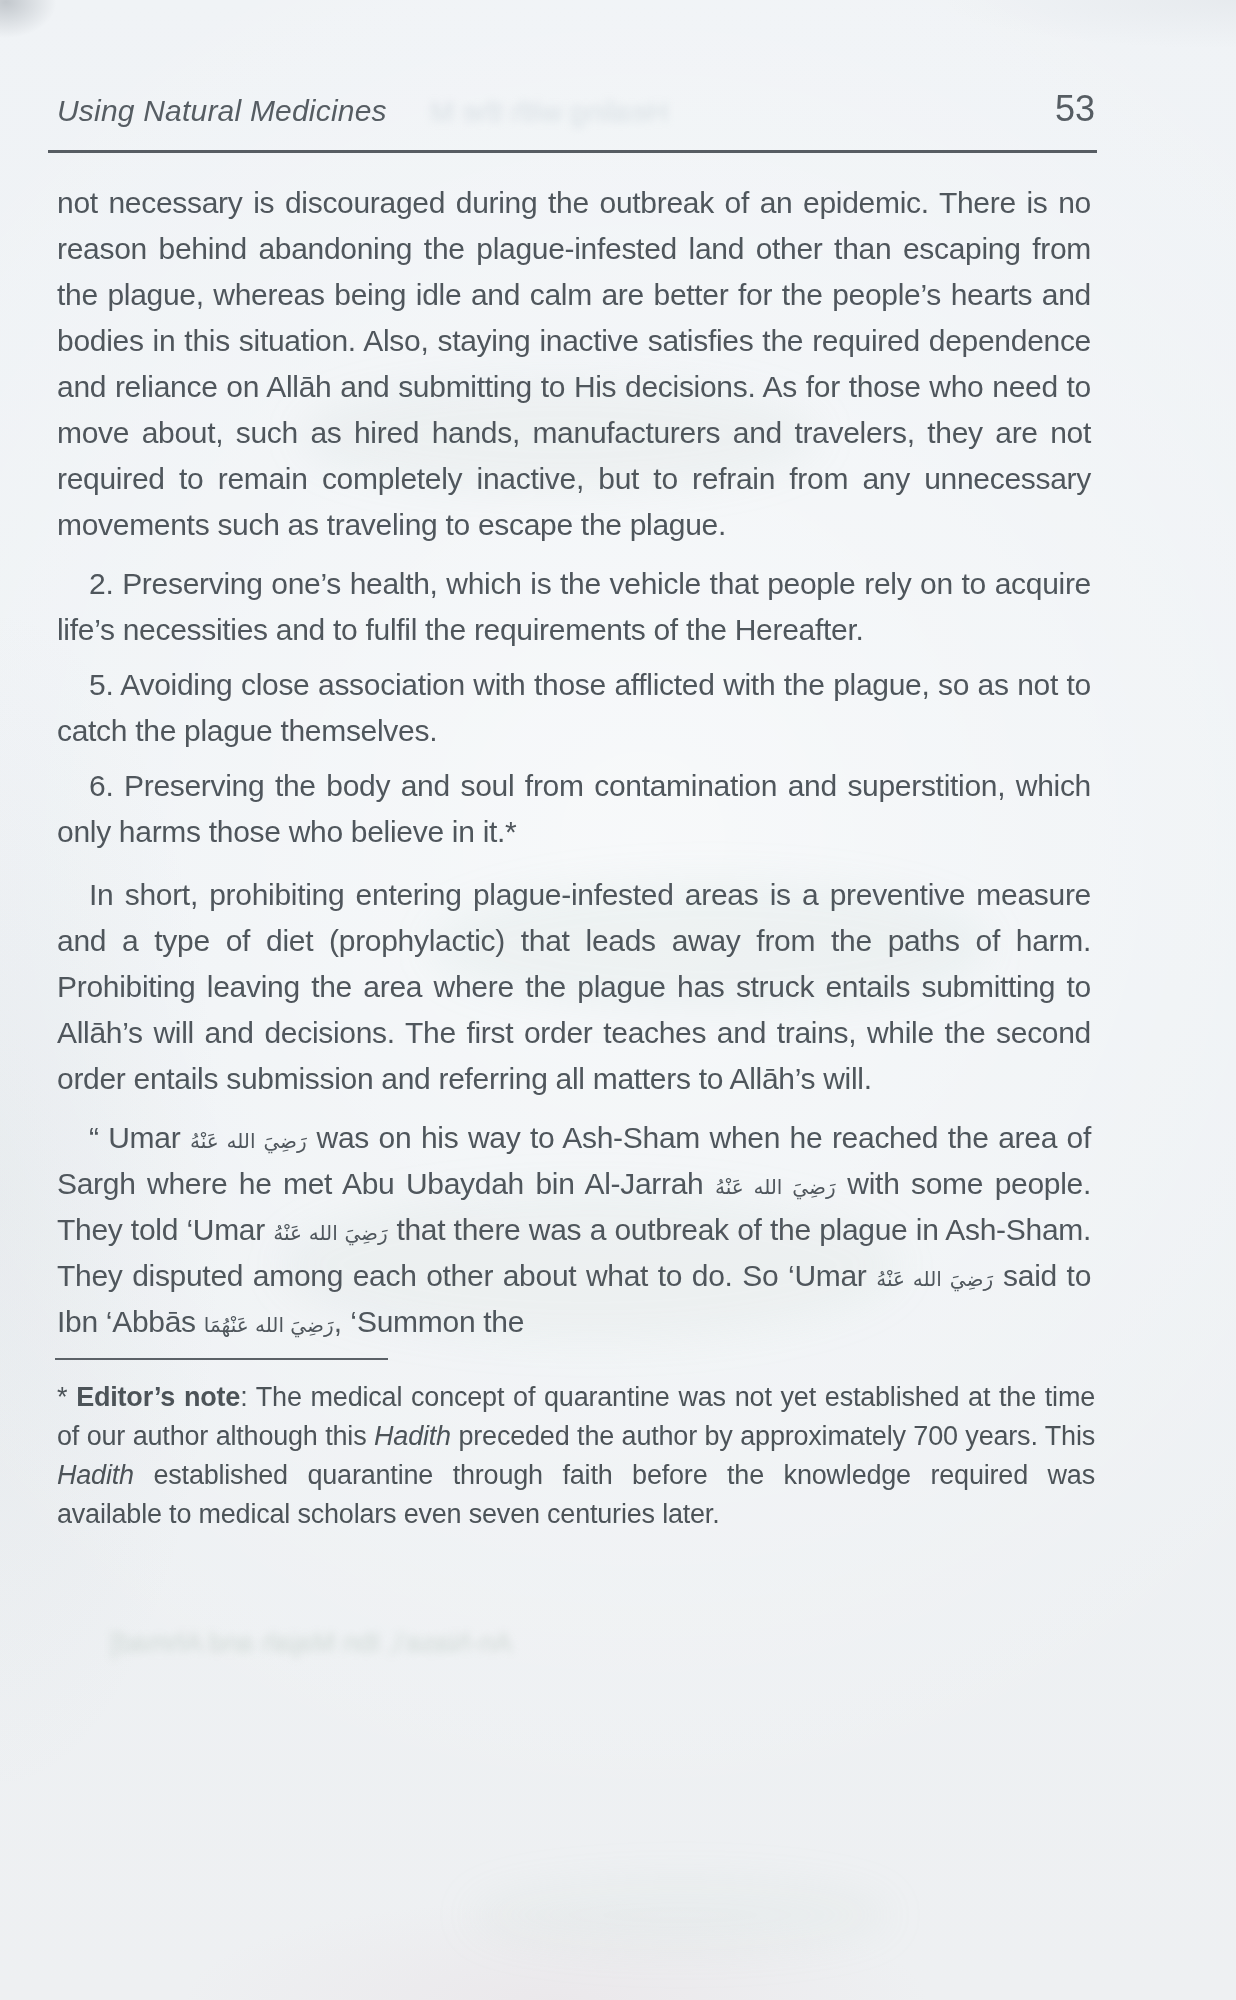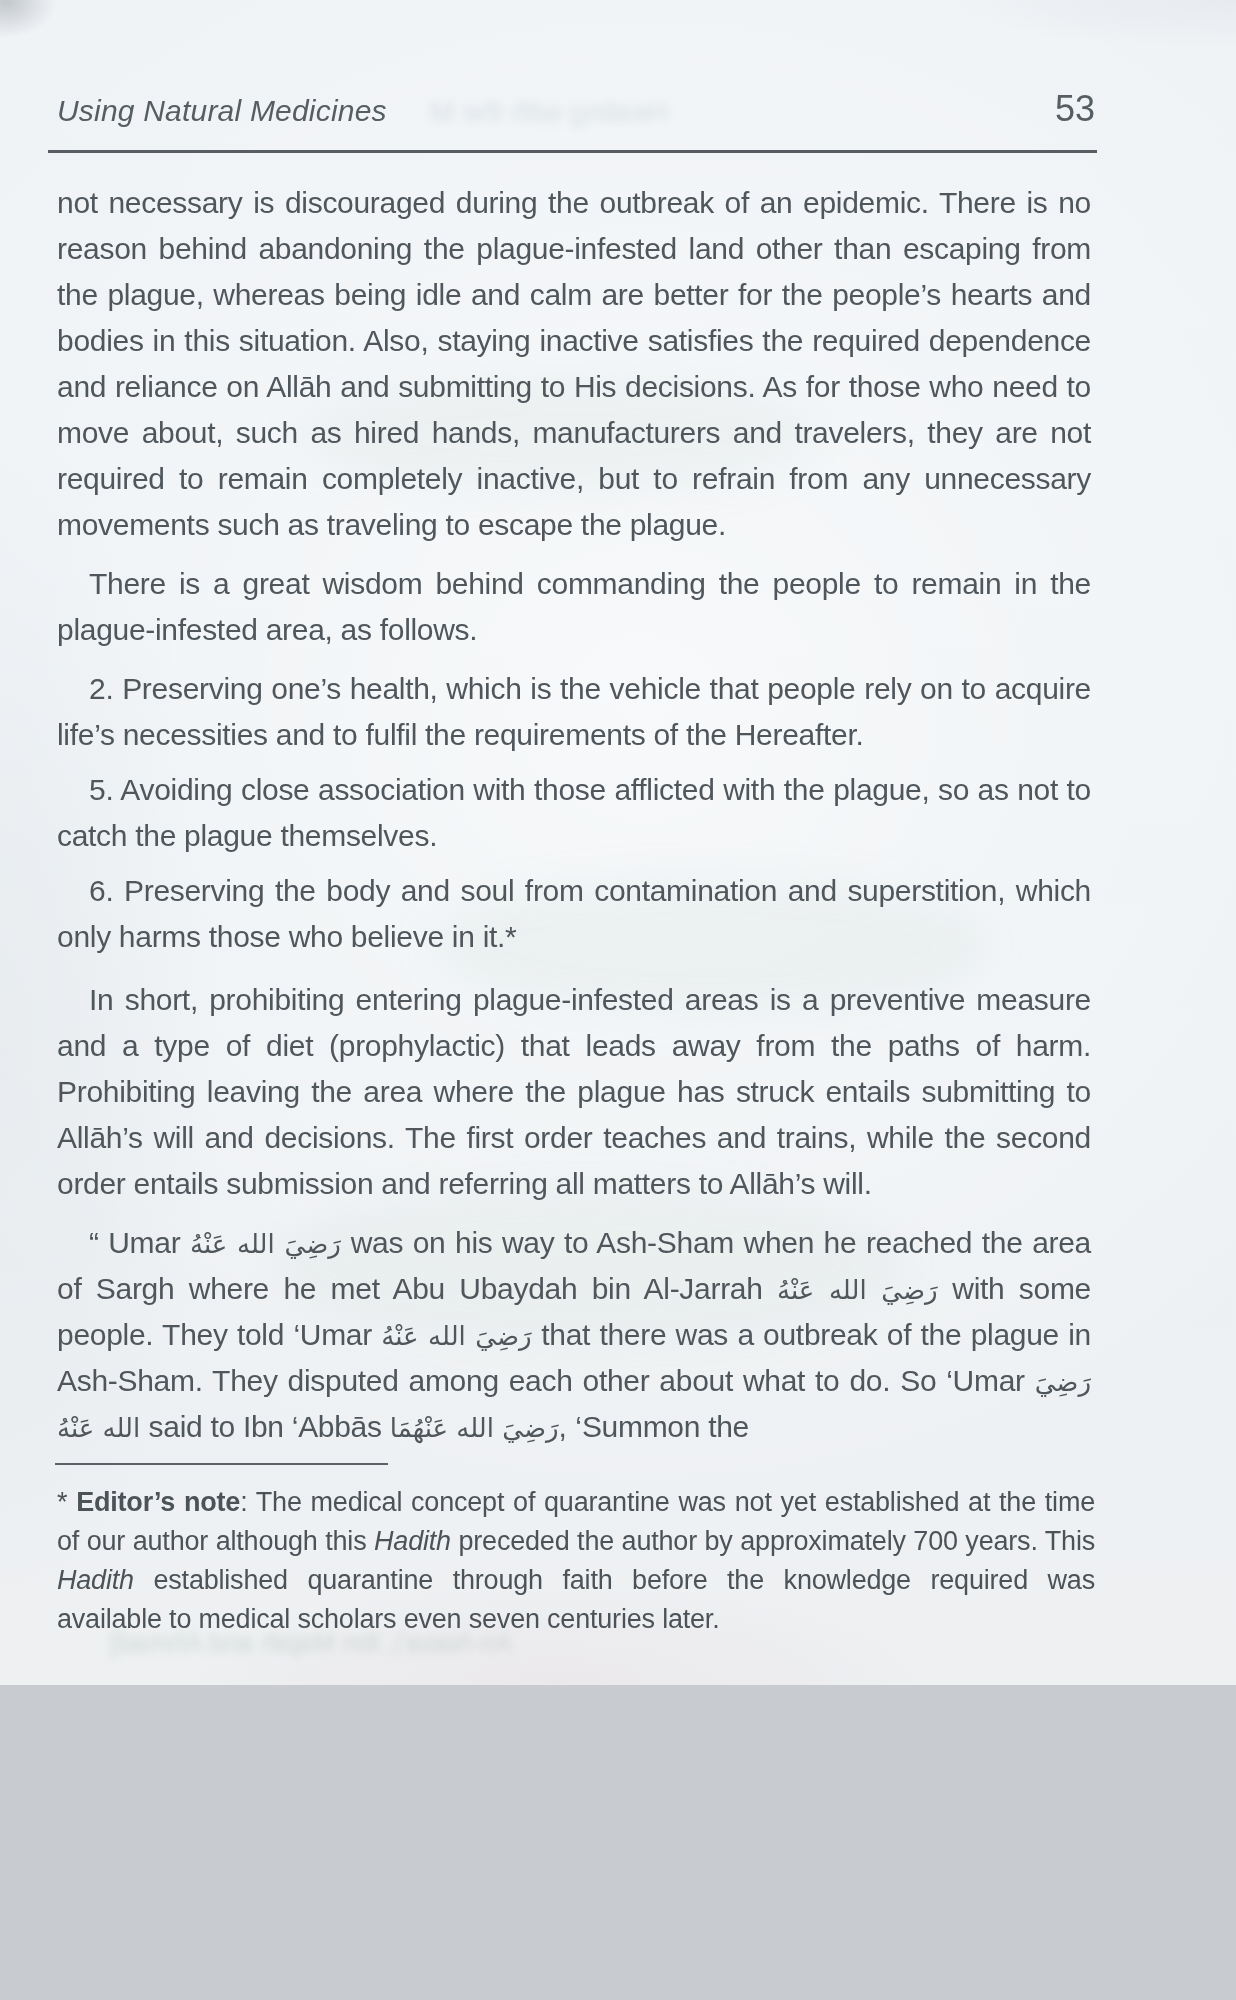--- a/index.html
+++ b/index.html
@@ -1,18 +1,18 @@
 <!DOCTYPE html>
 <html><head>
 <meta charset="utf-8">
 <style>
   html,body{margin:0;padding:0;background:#c8ccd0;}
   .page{
     position:relative;
-    width:1236px;height:1685px;
+    width:1236px;height:2000px;
     margin:0 auto;
     overflow:hidden;
     background:
       radial-gradient(120% 80% at 52% 42%, rgba(255,255,255,0.55), rgba(255,255,255,0) 62%),
       linear-gradient(180deg,#f0f3f6 0%,#edf1f4 50%,#eef0f2 100%);
     font-family:"Liberation Sans", sans-serif;
     color:#4f565c;
   }
   .vignette{
     position:absolute;inset:0;pointer-events:none;
@@ -48,21 +48,21 @@
   .body-text p{
     font-size:30px;line-height:46px;
     text-align:justify;
     letter-spacing:-0.3px;
     margin:0 4px 13px 0;
     text-indent:32px;
   }
   .body-text p.noindent{text-indent:0;}
   .body-text p.item{margin-bottom:9px;}
   .body-text p.lead-space{margin-top:17px;}
-  .ar{font-family:"DejaVu Sans", sans-serif;font-size:26px;line-height:1;}
+  .ar{font-family:"DejaVu Sans", sans-serif;font-size:20px;line-height:1;}
 
   .footnote{margin-top:4px;}
   .fn-rule{width:333px;height:2px;background:#5b6167;margin:0 0 18px -2px;}
   .footnote p{
     font-size:27px;line-height:39px;
     text-align:justify;margin:0;color:#4c5358;letter-spacing:-0.2px;
   }
   .fn-label{font-weight:bold;}
   .fn-italic{font-style:italic;}
 </style>
@@ -81,21 +81,20 @@
   <div class="content">
 
     <div class="header-row">
       <span class="running-title">Using Natural Medicines</span>
       <span class="page-number">53</span>
     </div>
     <div class="header-rule"></div>
 
     <div class="body-text">
       <p class="noindent">not necessary is discouraged during the outbreak of an epidemic. There is no reason behind abandoning the plague-infested land other than escaping from the plague, whereas being idle and calm are better for the people’s hearts and bodies in this situation. Also, staying inactive satisfies the required dependence and reliance on Allāh and submitting to His decisions. As for those who need to move about, such as hired hands, manufacturers and travelers, they are not required to remain completely inactive, but to refrain from any unnecessary movements such as traveling to escape the plague.</p>
-      <p>There is a great wisdom behind commanding the people to remain in the plague-infested area, as follows.</p>
 
       <p class="item">2. Preserving one’s health, which is the vehicle that people rely on to acquire life’s necessities and to fulfil the requirements of the Hereafter.</p>
       <p class="item">5. Avoiding close association with those afflicted with the plague, so as not to catch the plague themselves.</p>
       <p class="item">6. Preserving the body and soul from contamination and superstition, which only harms those who believe in it.*</p>
 
       <p class="lead-space">In short, prohibiting entering plague-infested areas is a preventive measure and a type of diet (prophylactic) that leads away from the paths of harm. Prohibiting leaving the area where the plague has struck entails submitting to Allāh’s will and decisions. The first order teaches and trains, while the second order entails submission and referring all matters to Allāh’s will.</p>
 
       <p><span>“ Umar </span><span class="ar" dir="rtl">رَضِيَ الله عَنْهُ</span><span> was on his way to Ash-Sham when he reached the area of Sargh where he met Abu Ubaydah bin Al-Jarrah </span><span class="ar" dir="rtl">رَضِيَ الله عَنْهُ</span><span> with some people. They told ‘Umar </span><span class="ar" dir="rtl">رَضِيَ الله عَنْهُ</span><span> that there was a outbreak of the plague in Ash-Sham. They disputed among each other about what to do. So ‘Umar </span><span class="ar" dir="rtl">رَضِيَ الله عَنْهُ</span><span> said to Ibn ‘Abbās </span><span class="ar" dir="rtl">رَضِيَ الله عَنْهُمَا</span><span>, ‘Summon the</span></p>
     </div>
 

